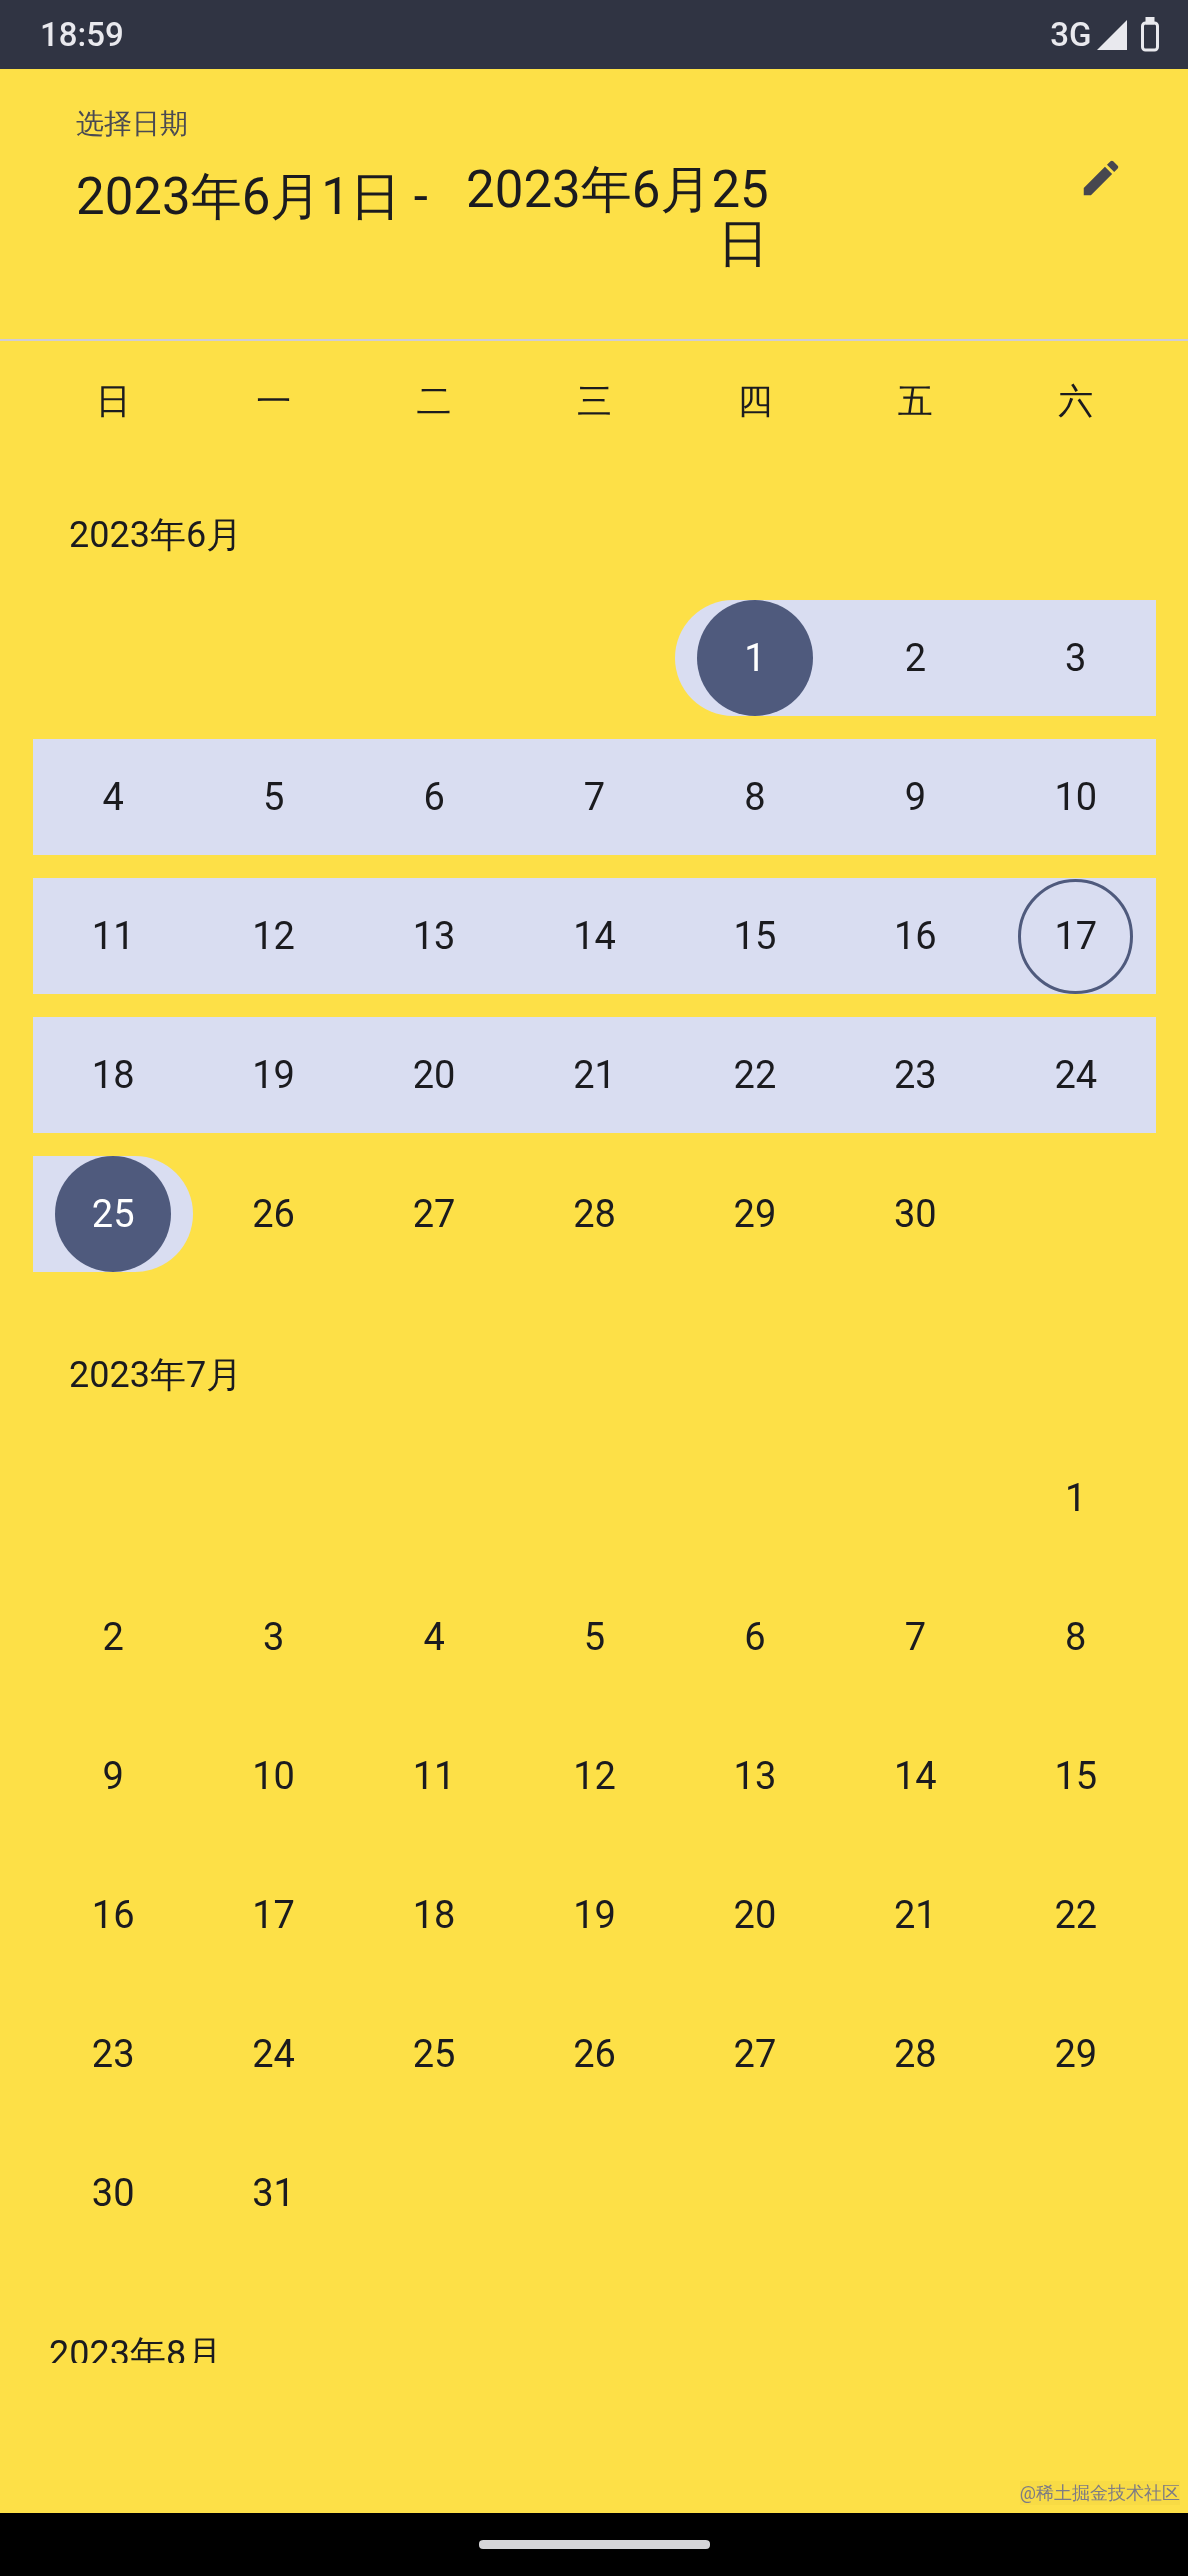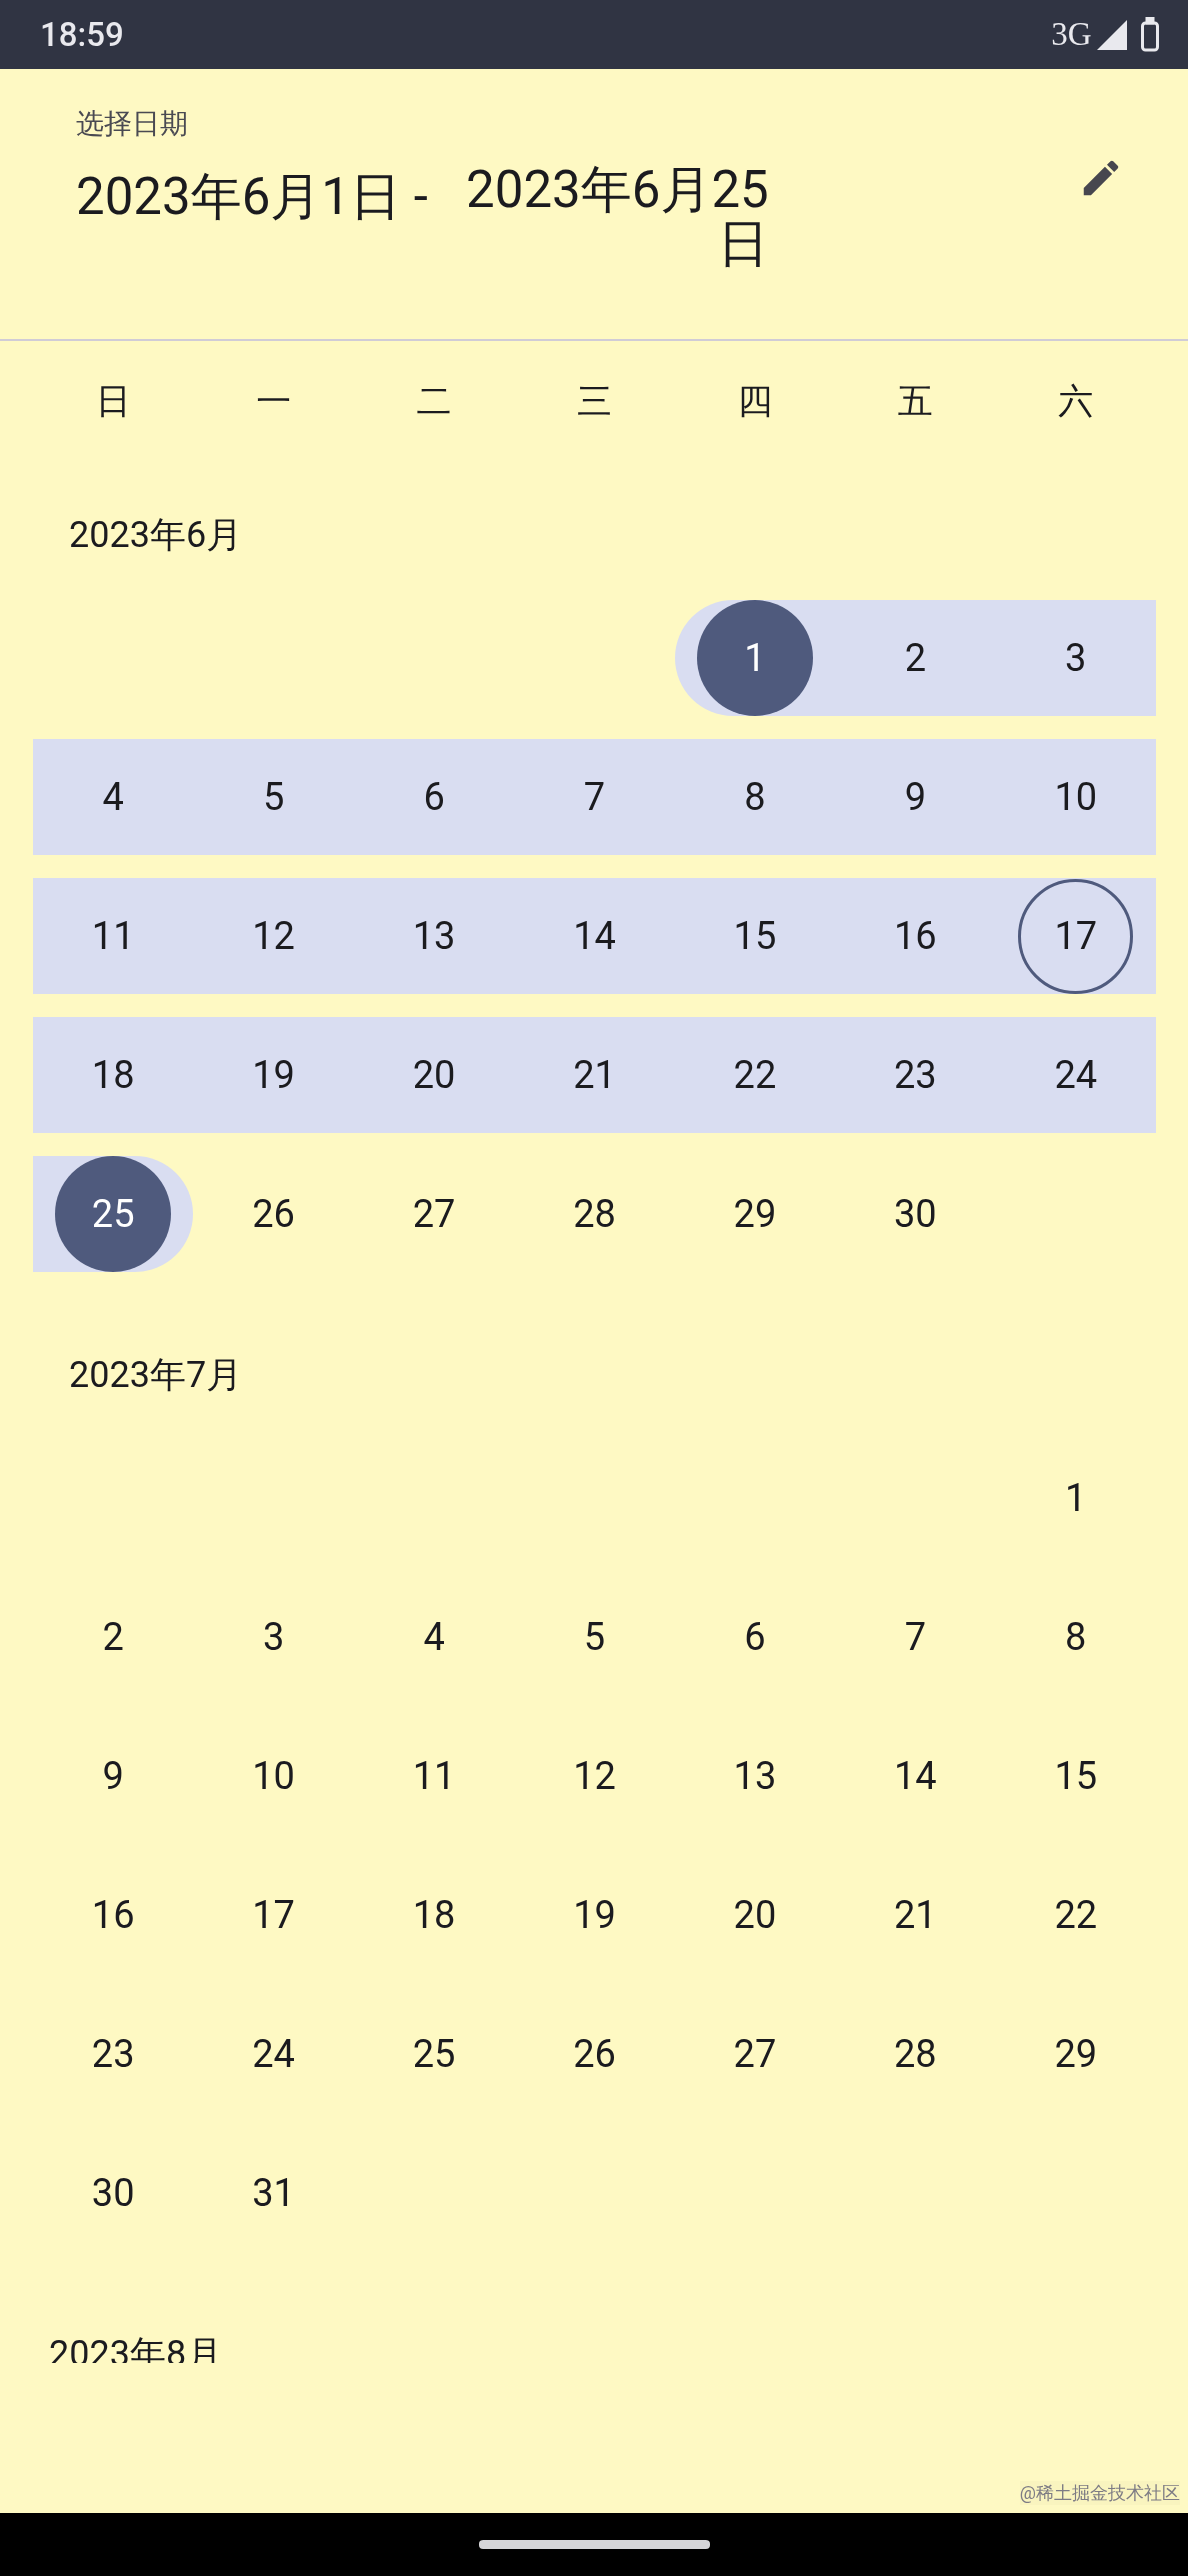--- a/index.html
+++ b/index.html
@@ -1,21 +1,21 @@
 <!DOCTYPE html>
 <html style="font-size:13.2px"><head>
 <meta charset="utf-8">
 <style>
   * { box-sizing: border-box; margin: 0; padding: 0; }
   html, body { width: 1189px; height: 2576px; font-family: -apple-system, Roboto, "Noto Sans", sans-serif; background:#000; color:#1b1b1f; }
-  .screen { width:1189px; height:2576px; background:#fef9c3; position:relative; overflow:hidden; }
+  .screen { width:1189px; height:2576px; background:#fde047; position:relative; overflow:hidden; }
 
   
   .status-bar{position:absolute;top:0;left:0;width:100%;height:69px;background:#303443;display:flex;align-items:center;justify-content:space-between;padding:0 21.5px 0 40px;color:#e9e9ee;font-size:33px;font-weight:500;}
-  .status-right{display:flex;align-items:center;gap:2px;font-family:Liberation Serif, serif;}
+  .status-right{display:flex;align-items:center;gap:2px;}
   .status-right span{font-size:33px;}
   .sig-icon,.bat-icon{display:inline-block;}
   .sig-icon svg,.bat-icon svg{width:36px;height:36px;display:block;}
 
   
   .hdr{position:absolute;top:87px;left:0;width:100%;padding:18px 33px 28px 76px;}
   .hdr-title{font-size:28px;color:#4a4a52;}
   .hdr-range{margin-top:20px;display:flex;align-items:flex-start;gap:16px;text-align:right;}
   .hdr-start{font-size:51px;font-weight:400;color:#1b1b1f;white-space:nowrap;}
   .hdr-end{font-size:51px;font-weight:400;color:#1b1b1f;margin-left:3px;max-width:322px;line-height:1.05;}

